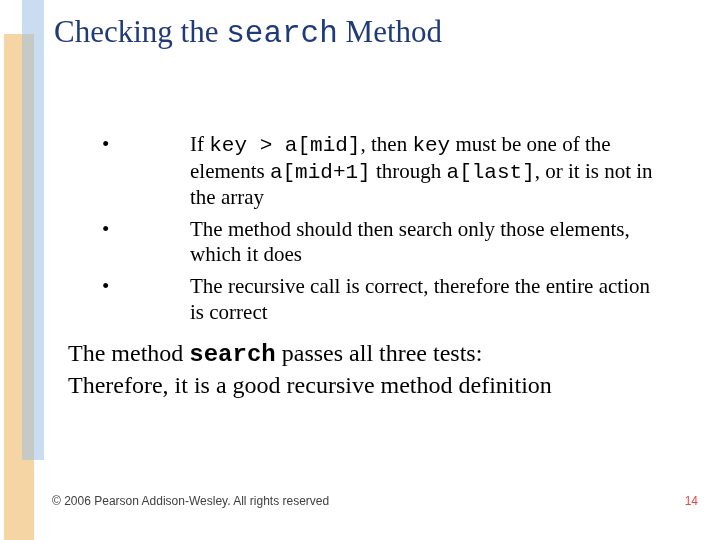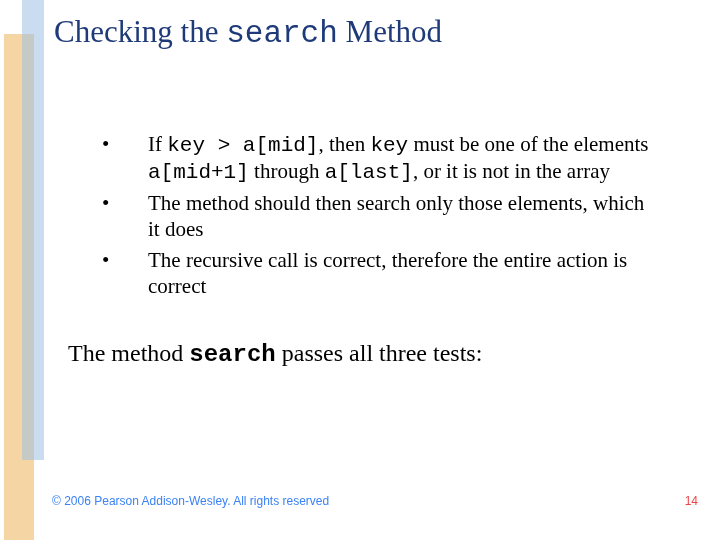--- a/index.html
+++ b/index.html
@@ -69,39 +69,40 @@
     margin-bottom: 6px;
   }
   .bullet-mark {
     width: 46px;
     flex: 0 0 46px;
     text-align: left;
     padding-left: 2px;
   }
   .bullet-text {
     flex: 1;
+    margin-left: 42px;
   }
   .code {
     font-family: "Courier New", Courier, monospace;
   }
   .conclusion {
     position: absolute;
     left: 68px;
     top: 338px;
     width: 610px;
     font-size: 24px;
     line-height: 1.25;
   }
   .footer-left {
     position: absolute;
     left: 52px;
     bottom: 12px;
     font-size: 12px;
     font-family: Arial, Helvetica, sans-serif;
-    color: #3b82f6;
+    color: #404040;
   }
   .footer-right {
     position: absolute;
     right: 22px;
     bottom: 12px;
     font-size: 12px;
     font-family: Arial, Helvetica, sans-serif;
     color: #ef4444;
   }
 </style>
@@ -131,18 +132,19 @@
       <div class="bullet-row">
         <div class="bullet-mark">•</div>
         <div class="bullet-text"><span>The recursive call is correct, therefore the entire action is correct</span></div>
       </div>
     </div>
 
   <div class="conclusion">
     <div>
       <span>The method </span><span class="code" style="font-weight:bold">search</span><span> passes all three tests:</span>
     </div>
+    <div>Therefore, it is a good recursive method definition</div>
   </div>
 
   <div class="footer-left">© 2006 Pearson Addison-Wesley. All rights reserved</div>
   <div class="footer-right">14</div>
 
 </div>
 
 </body></html>

